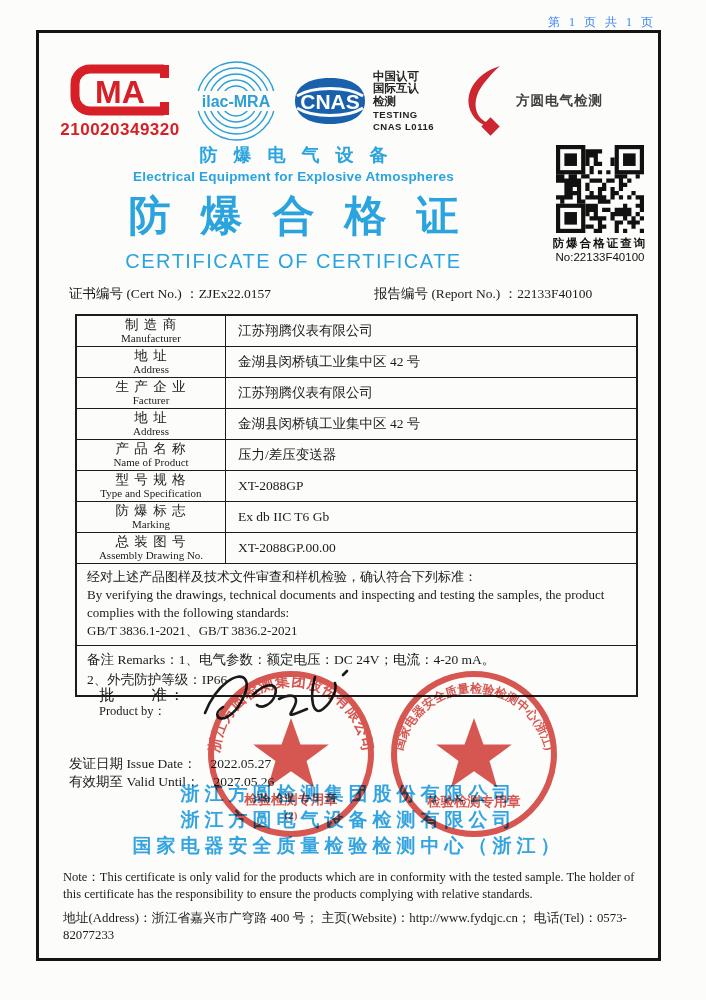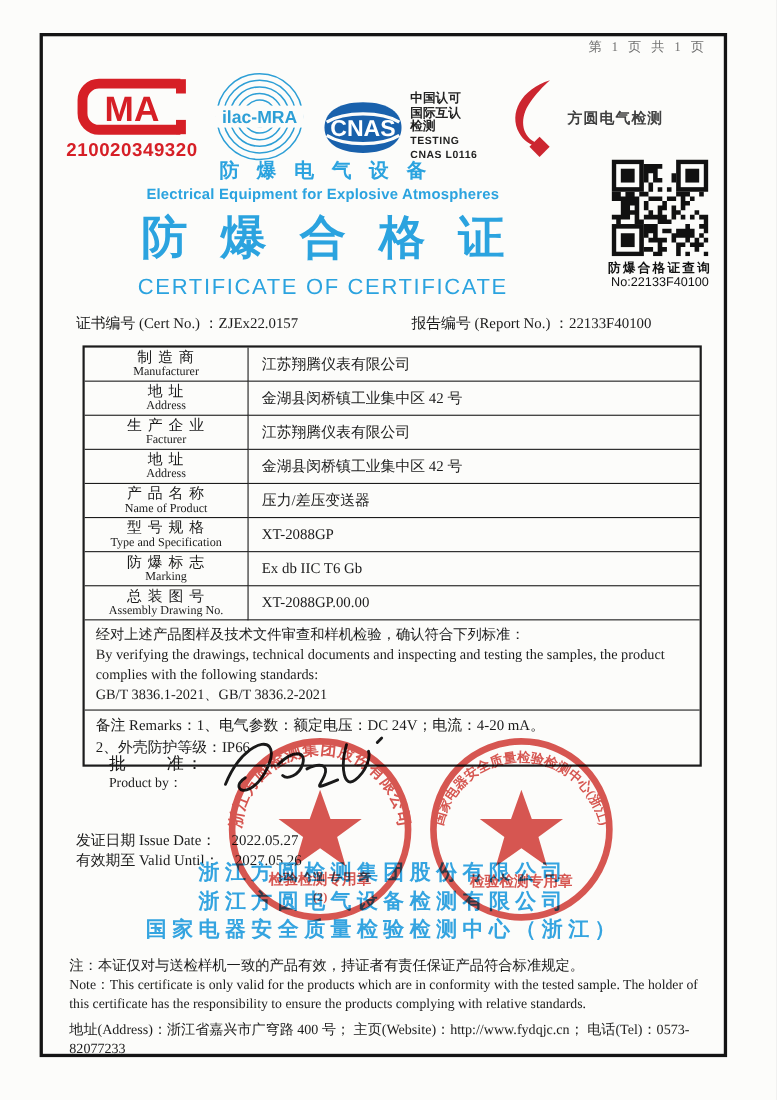--- a/index.html
+++ b/index.html
@@ -1,22 +1,22 @@
 <!DOCTYPE html>
 <html><head>
 <meta charset="utf-8">
 <style>
   html,body{margin:0;padding:0;background:#e8e8e6;}
   .page{position:relative;width:706px;height:1000px;background:#fcfcfa;margin:0 auto;
         font-family:"Liberation Serif","DejaVu Serif",serif;color:#1b1b1b;overflow:hidden;}
-  .page-indicator{position:absolute;top:14px;right:63px;font-size:12px;color:#737373;letter-spacing:3px;margin-top:20px;}
+  .page-indicator{position:absolute;top:14px;right:50px;font-size:12px;color:#3b82f6;letter-spacing:3px;}
   .frame{position:absolute;left:36px;top:30px;width:619px;height:925px;border:3px solid #141414;}
 
   
-  .logos{position:absolute;left:22px;top:22px;right:14px;height:92px;display:flex;align-items:flex-end;gap:16px;}
+  .logos{position:absolute;left:22px;top:22px;right:14px;height:92px;display:flex;align-items:center;gap:16px;}
   .cma{display:flex;flex-direction:column;align-items:center;width:118px;}
   .cma-num{color:#d61f26;font-weight:bold;font-size:17px;letter-spacing:.5px;font-family:"Liberation Sans",sans-serif;margin-top:2px;}
   .ilac{position:relative;width:82px;height:82px;flex:0 0 auto;}
   .cnas{display:flex;align-items:center;gap:6px;}
   .cnas-txt{font-family:"Liberation Sans",sans-serif;line-height:1.1;}
   .cnas-cn{font-size:11.5px;color:#222;font-weight:bold;}
   .cnas-en{font-size:9.5px;color:#222;font-weight:bold;letter-spacing:.5px;margin-top:2px;}
   .fy{display:flex;align-items:center;gap:4px;margin-left:6px;}
   .fy-label{font-size:13.5px;color:#404040;font-weight:bold;letter-spacing:1px;}
 
@@ -260,21 +260,20 @@
       <span><span class="lab">有效期至 Valid Until：</span><span>2027.05.26</span></span>
     </div>
 
     <div class="issuers">
       <div>浙江方圆检测集团股份有限公司</div>
       <div>浙江方圆电气设备检测有限公司</div>
       <div>国家电器安全质量检验检测中心（浙江）</div>
     </div>
 
     <div class="footnote">
-      <div>注：本证仅对与送检样机一致的产品有效，持证者有责任保证产品符合标准规定。</div>
       <div class="en">Note：This certificate is only valid for the products which are in conformity with the tested sample. The holder of this certificate has the responsibility to ensure the products complying with relative standards.</div>
       <div class="addr">地址(Address)：浙江省嘉兴市广穹路 400 号；  主页(Website)：http://www.fydqjc.cn；  电话(Tel)：0573-82077233</div>
     </div>
   </div>
 
   <svg class="stamp stamp-l" viewBox="0 0 200 200">
     <circle cx="100" cy="100" r="93" fill="none" stroke="#d4403a" stroke-width="7"></circle>
     <path id="arcL" d="M 22,136 A 84,84 0 1 1 178,136" fill="none"></path>
     <text font-size="17" fill="#d4403a" font-weight="bold" letter-spacing="1">
       <textPath href="#arcL" startOffset="50%" text-anchor="middle">浙江方圆检测集团股份有限公司</textPath>

